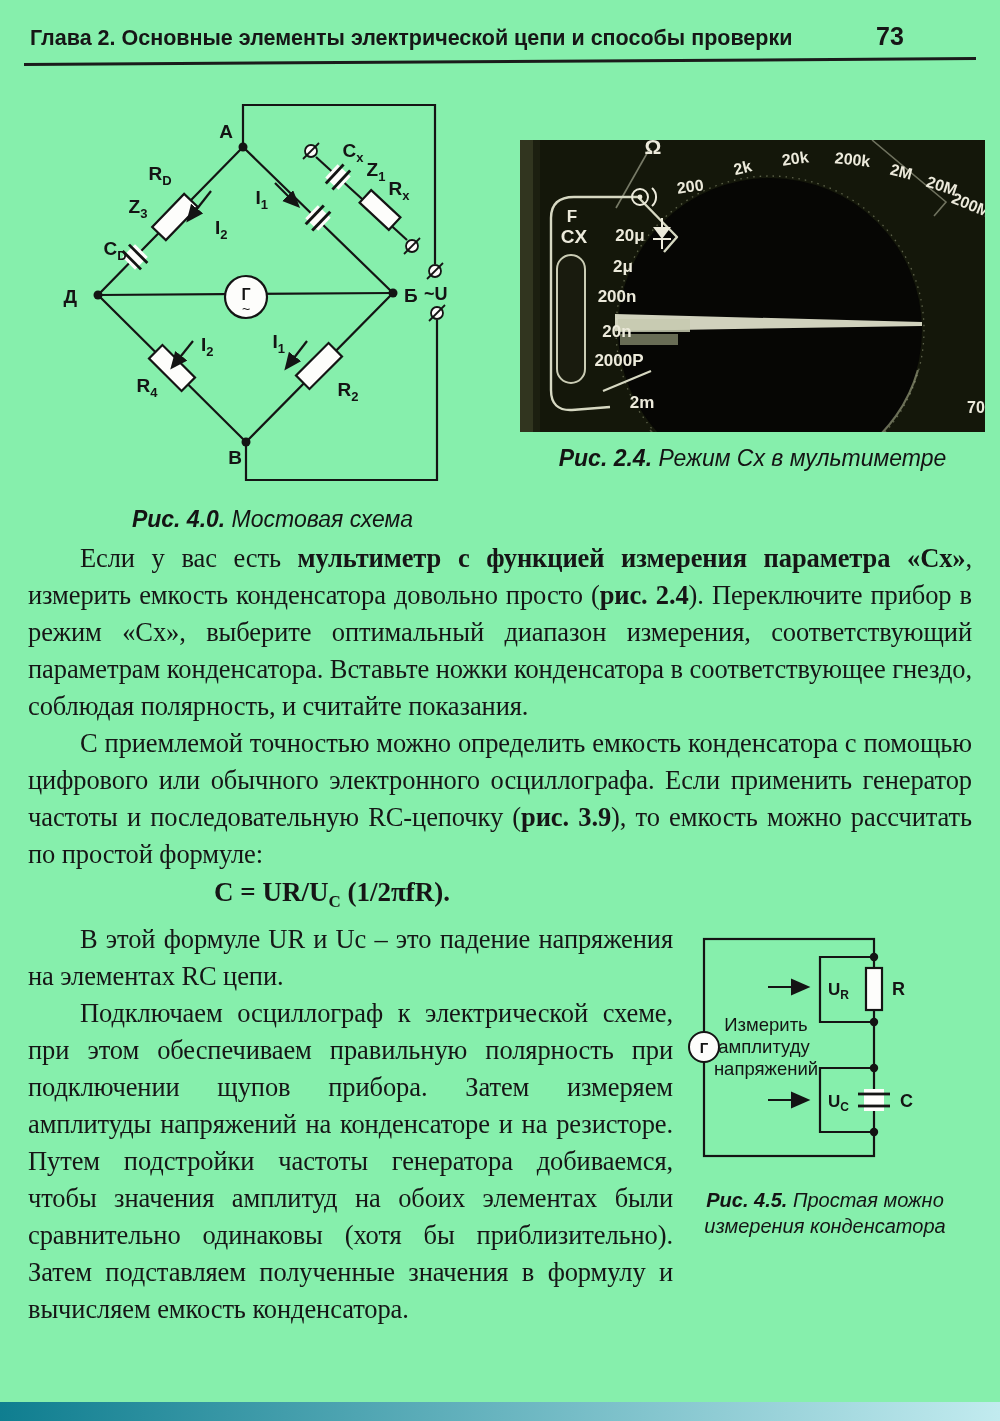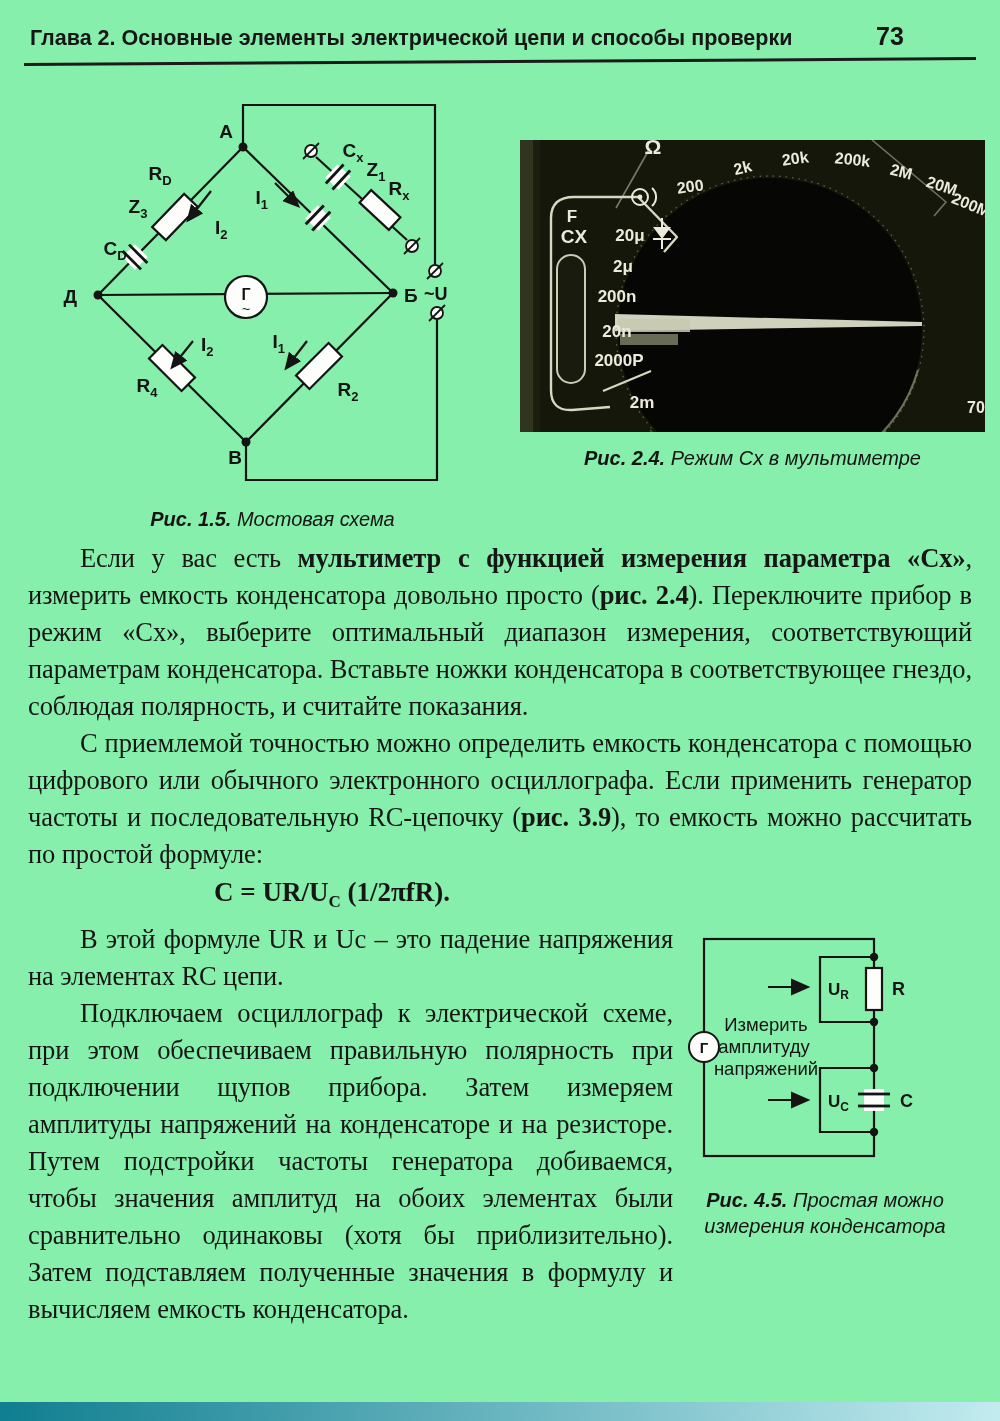--- a/index.html
+++ b/index.html
@@ -13,21 +13,21 @@
     font-family:"Liberation Sans", sans-serif; font-weight:bold; font-size:21.5px; color:#161616; }
   .hdr-num { position:absolute; left:876px; top:22px;
     font-family:"Liberation Sans", sans-serif; font-weight:bold; font-size:25px; }
   .hdr-rule { position:absolute; left:24px; top:60px; width:952px; height:3px;
     background:#1b1b1b; transform:rotate(-0.35deg); }
 
   
   .fig23 { position:absolute; left:35px; top:95px; width:475px; }
   .fig24 { position:absolute; left:520px; top:140px; width:465px; }
   .fig-caption { margin-top:4px; text-align:center; font-family:"Liberation Sans", sans-serif;
-    font-style:italic; font-size:20px; color:#141414; line-height:26px; }
+    font-style:italic; font-size:23px; color:#141414; line-height:26px; }
   .fig24 .fig-caption { margin-top:13px; }
   .cap-label { font-weight:bold; }
 
   svg text { font-family:"Liberation Sans", sans-serif; fill:#141414; }
   .photo-svg { display:block; background:#171a0c; }
   .photo-svg text { fill:#eceadb; font-weight:bold; }
 
   
   .text-block { position:absolute; left:28px; top:540px; width:944px; }
   .body-p { margin:0; font-size:26.5px; line-height:37px; text-align:justify;
@@ -142,21 +142,21 @@
       <text x="313" y="301" text-anchor="middle" font-size="19" font-weight="600"><tspan>R</tspan><tspan font-size="13" dy="5">2</tspan></text>
       <text x="166" y="256" font-size="19" font-weight="600"><tspan>I</tspan><tspan font-size="13" dy="5">2</tspan></text>
       <text x="250" y="253" text-anchor="end" font-size="19" font-weight="600"><tspan>I</tspan><tspan font-size="13" dy="5">1</tspan></text>
       <text x="198" y="43" text-anchor="end" font-size="19" font-weight="600">А</text>
       <text x="42" y="208" text-anchor="end" font-size="19" font-weight="600">Д</text>
       <text x="369" y="207" font-size="19" font-weight="600">Б</text>
       <text x="200" y="369" text-anchor="middle" font-size="19" font-weight="600">В</text>
       <text x="389" y="205" font-size="18" font-weight="600">~U</text>
     </svg>
     <div class="fig-caption">
-      <span class="cap-label">Рис. 1.5.</span><span> Мостовая схема</span>
+      <span class="cap-label">Рис. 4.0.</span><span> Мостовая схема</span>
     </div>
   </div>
 
   <div class="fig24">
     <svg class="photo-svg" width="465" height="292" viewBox="0 0 465 292">
       <rect x="0" y="0" width="465" height="292" fill="#14170a"></rect>
       <rect x="0" y="0" width="13" height="292" fill="#343821" opacity="0.9"></rect>
       <rect x="13" y="0" width="7" height="292" fill="#1c1f10"></rect>
       <path d="M96,68 L130,8" stroke="#c9ccb2" stroke-width="1.6" opacity="0.55" fill="none"></path>
       <path d="M352,0 L426,62 L414,76" stroke="#c9ccb2" stroke-width="1.6" opacity="0.5" fill="none"></path>

